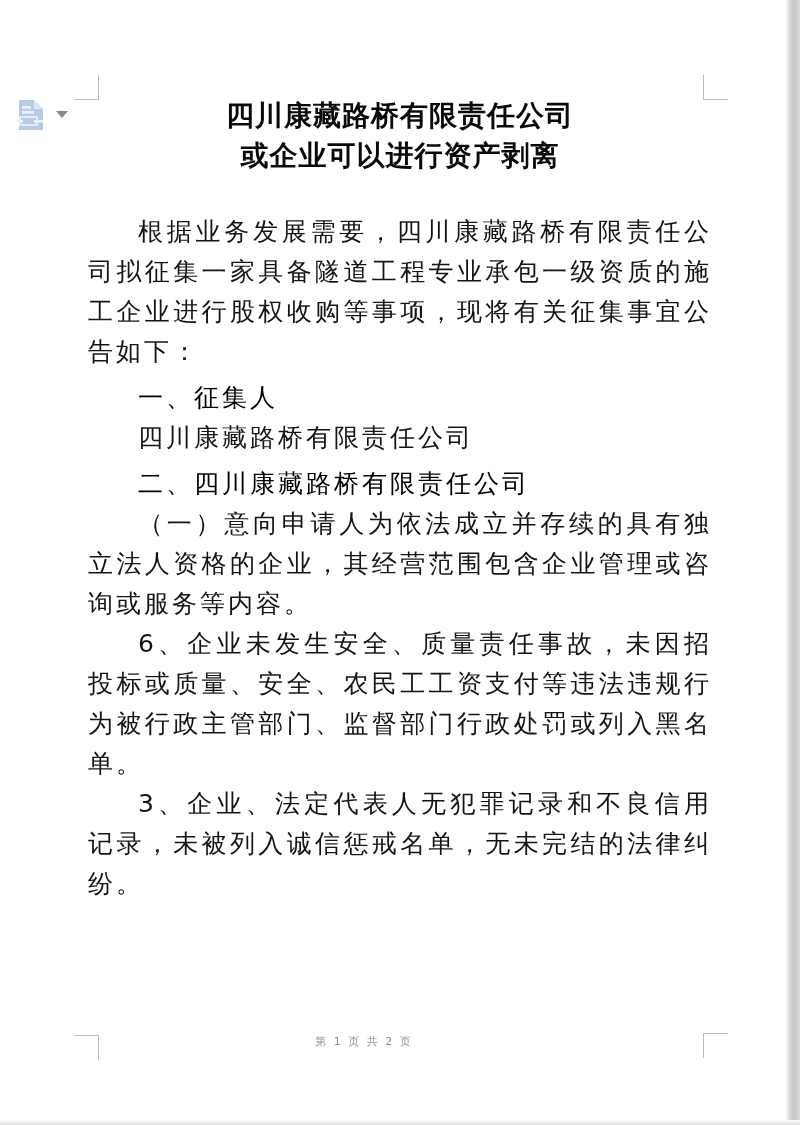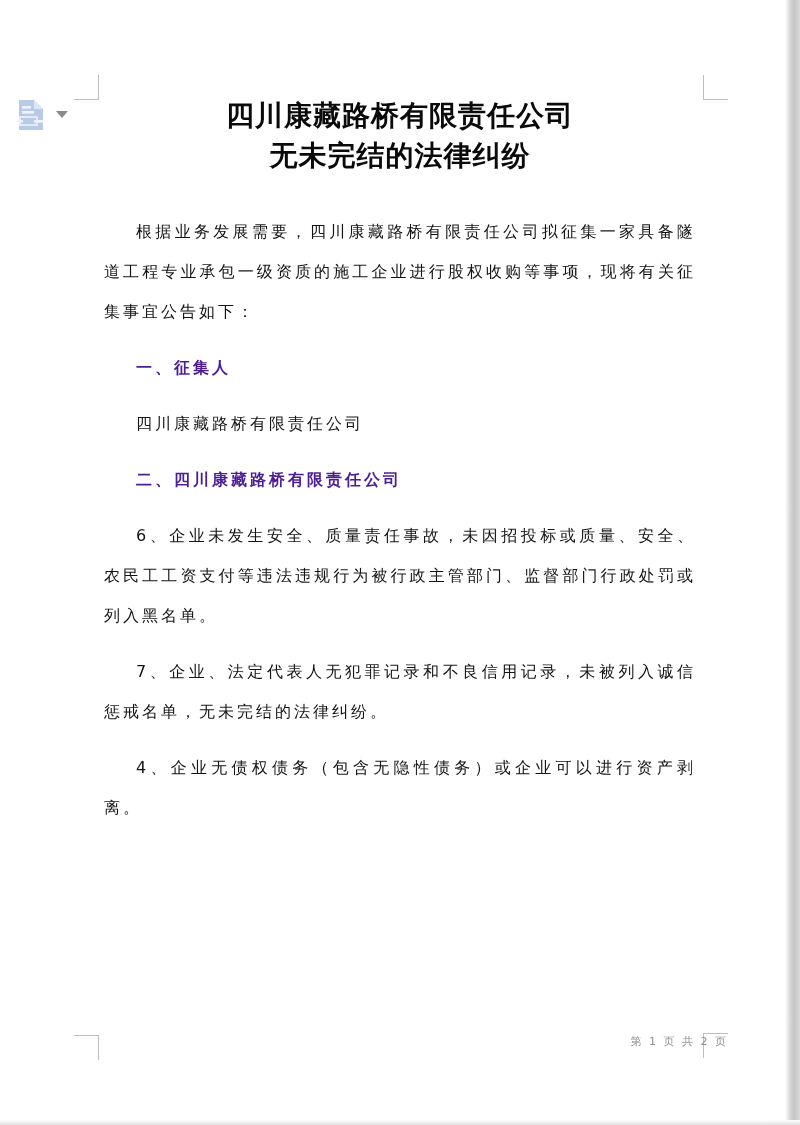--- a/index.html
+++ b/index.html
@@ -66,38 +66,38 @@
   .doc-title {
     font-size: 28px;
     font-weight: bold;
     line-height: 40px;
     text-align: center;
     letter-spacing: 1px;
     color: #0a0a0a;
     margin: 0 0 36px 0;
   }
   .para {
-    margin: 16px;
-    font-size: 16px;
+    margin: 0;
+    font-size: 25px;
     line-height: 40px;
     letter-spacing: 3px;
     text-align: justify;
     text-indent: 2em;
     color: #141414;
   }
   .para.heading {
-    font-weight: bold;
+    font-weight: normal;
     margin-top: 6px;
-    color: #4c1d95;
+    color: #000000;
   }
   .footer {
     position: absolute;
     left: 0; top: 1034px;
     width: 728px;
-    text-align: right;
+    text-align: center;
     font-size: 11px;
     letter-spacing: 2px;
     color: #909090;
   }
 </style>
 </head>
 <body>
 
 <div class="page">
 
@@ -117,30 +117,30 @@
   </div>
 
   <div class="crop tl"></div>
   <div class="crop tr"></div>
   <div class="crop bl"></div>
   <div class="crop br"></div>
 
   <div class="content">
     <h1 class="doc-title">
       <span>四川康藏路桥有限责任公司</span><br>
-      <span>无未完结的法律纠纷</span>
+      <span>或企业可以进行资产剥离</span>
     </h1>
     <div id="paragraphs">
         <p class="para body">根据业务发展需要，四川康藏路桥有限责任公司拟征集一家具备隧道工程专业承包一级资质的施工企业进行股权收购等事项，现将有关征集事宜公告如下：</p>
         <p class="para heading">一、征集人</p>
         <p class="para body">四川康藏路桥有限责任公司</p>
         <p class="para heading">二、四川康藏路桥有限责任公司</p>
+        <p class="para body">（一）意向申请人为依法成立并存续的具有独立法人资格的企业，其经营范围包含企业管理或咨询或服务等内容。</p>
         <p class="para body">6、企业未发生安全、质量责任事故，未因招投标或质量、安全、农民工工资支付等违法违规行为被行政主管部门、监督部门行政处罚或列入黑名单。</p>
-        <p class="para body">7、企业、法定代表人无犯罪记录和不良信用记录，未被列入诚信惩戒名单，无未完结的法律纠纷。</p>
-        <p class="para body">4、企业无债权债务（包含无隐性债务）或企业可以进行资产剥离。</p>
+        <p class="para body">3、企业、法定代表人无犯罪记录和不良信用记录，未被列入诚信惩戒名单，无未完结的法律纠纷。</p>
       </div>
   </div>
 
   <div class="footer">第 1 页 共 2 页</div>
 
   <div class="edge-right"></div>
   <div class="edge-bottom"></div>
 </div>
 
 </body></html>

